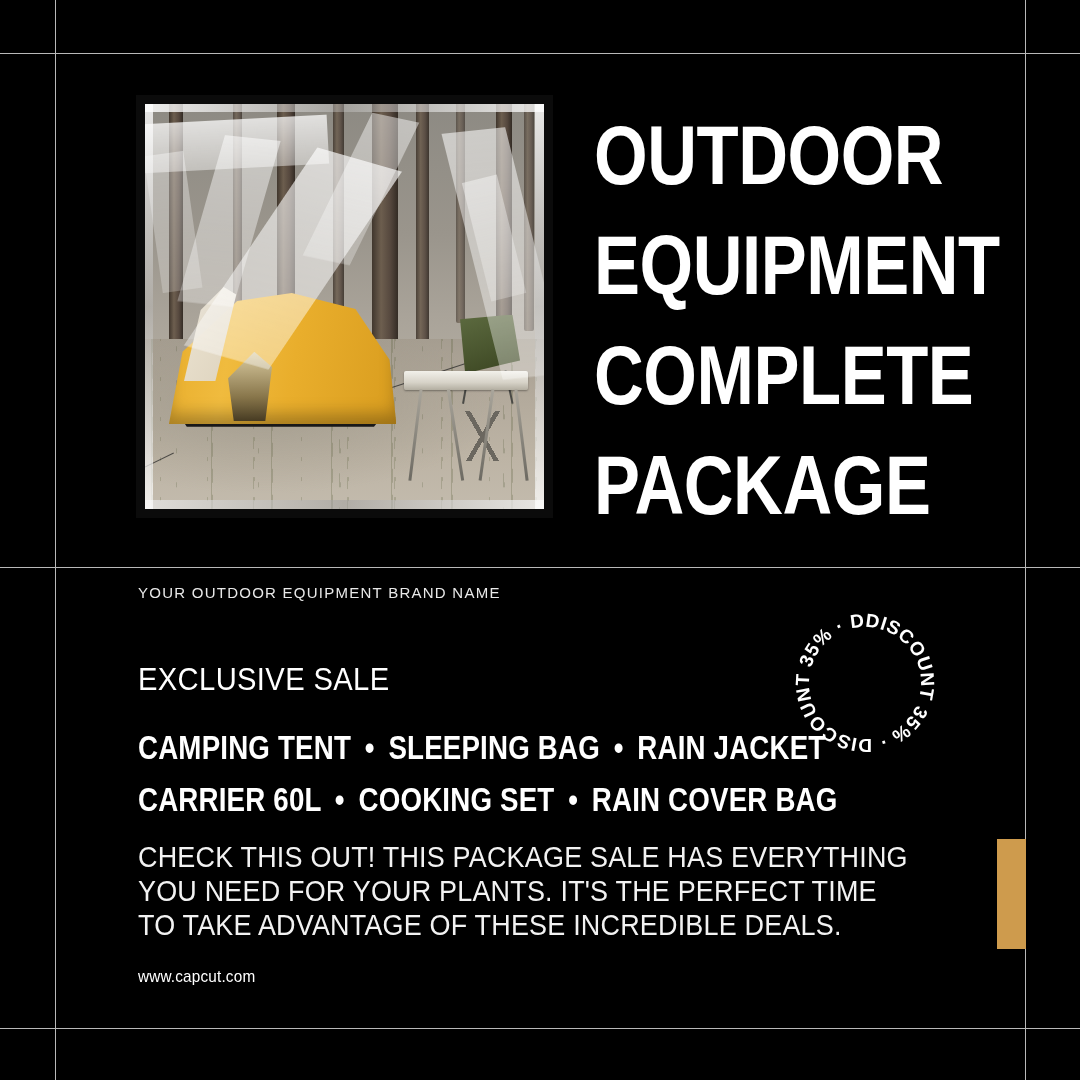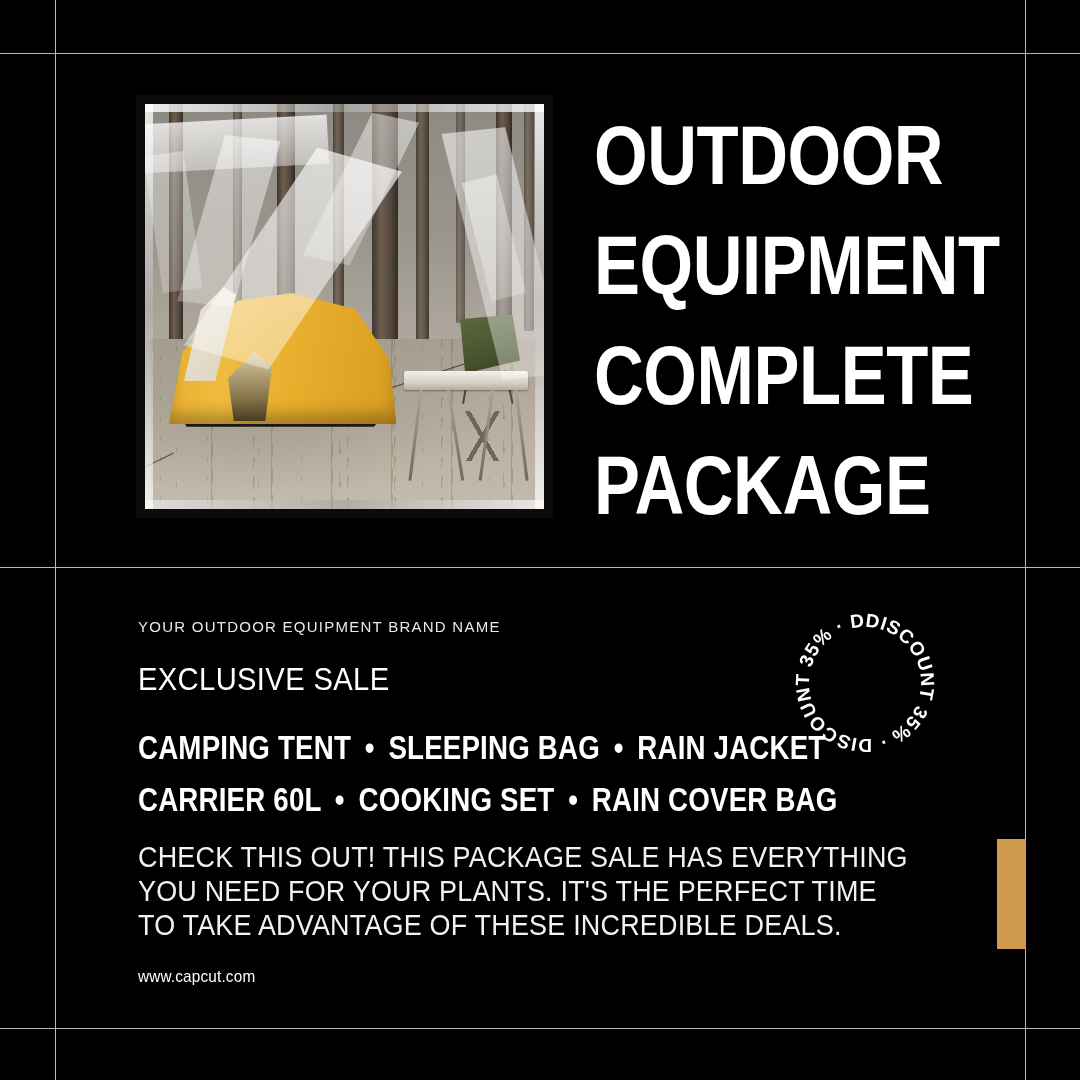--- a/index.html
+++ b/index.html
@@ -237,21 +237,21 @@
     text-transform: uppercase;
     transform: scaleX(.82);
     transform-origin: left top;
   }
   .headline .hl-line { display: block; white-space: nowrap; }
 
   
   .brand-name {
     position: absolute;
     left: 138px;
-    top: 618px;
+    top: 584px;
     color: #e9e9e9;
     font-size: 15px;
     letter-spacing: 1.25px;
     text-transform: uppercase;
     white-space: nowrap;
   }
   .exclusive {
     position: absolute;
     left: 138px;
     top: 662px;

